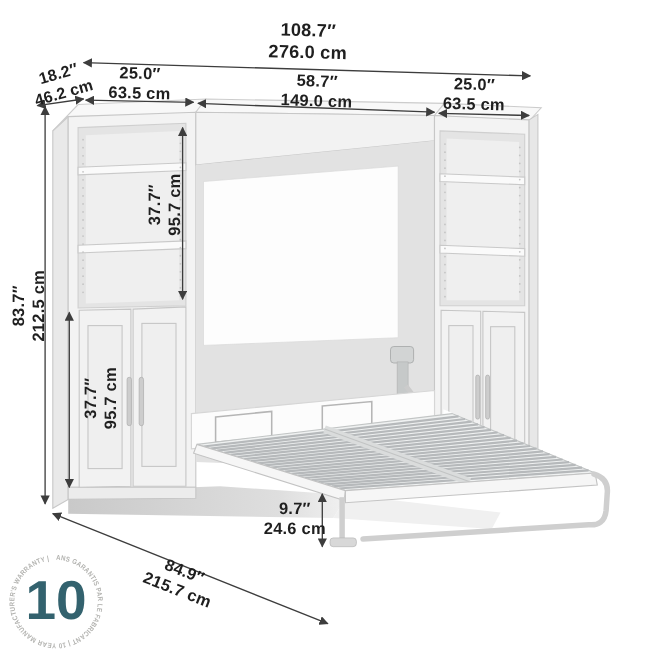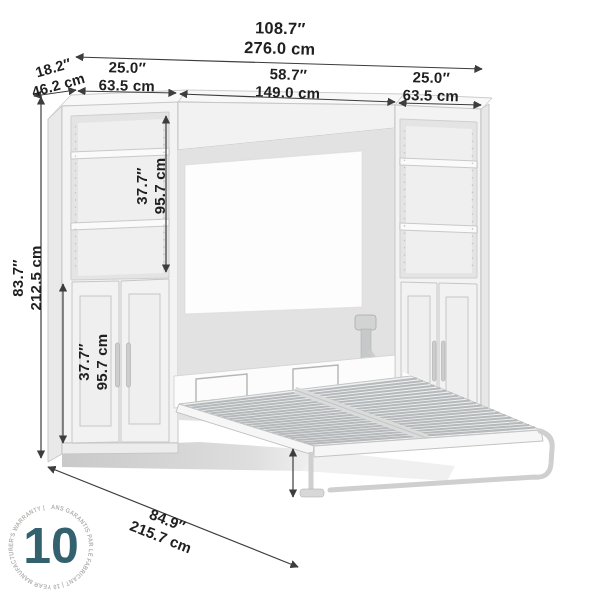--- a/index.html
+++ b/index.html
@@ -259,20 +259,24 @@
     <div>212.5 cm</div>
   </div>
   <div class="dim" style="left:151px;top:186px;--r:-90deg">
     <div>37.7″</div>
     <div>95.7 cm</div>
   </div>
   <div class="dim" style="left:93px;top:362px;--r:-90deg">
     <div>37.7″</div>
     <div>95.7 cm</div>
   </div>
+  <div class="dim" style="left:268px;top:473px">
+    <div>9.7″</div>
+    <div>24.6 cm</div>
+  </div>
   <div class="dim" style="left:164px;top:529px;--r:21.5deg">
     <div>84.9″</div>
     <div>215.7 cm</div>
   </div>
 
   <svg class="badge" viewBox="0 0 100 100">
     <defs>
       <path id="ringPath" d="M49,11 a38,38 0 1 1 -0.1,0"></path>
     </defs>
     <text class="ring" fill="#b3b3b0">

